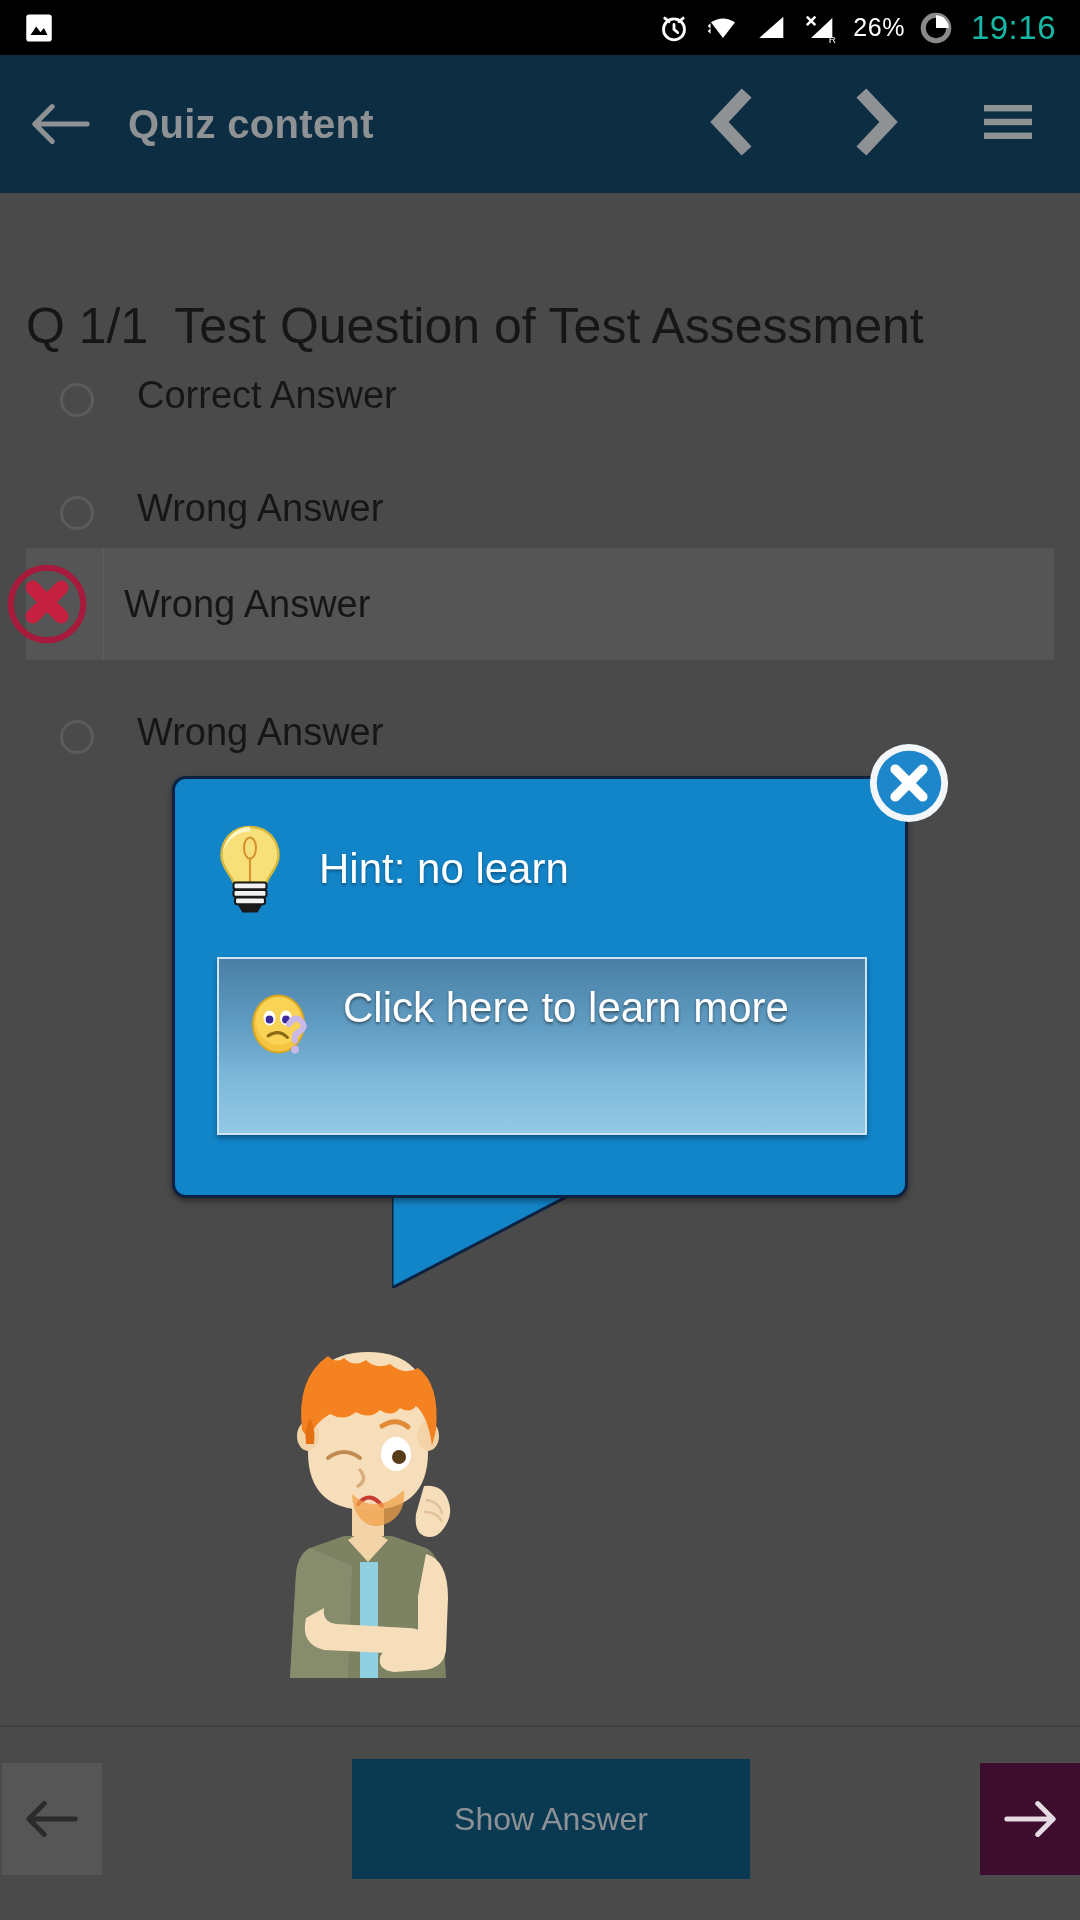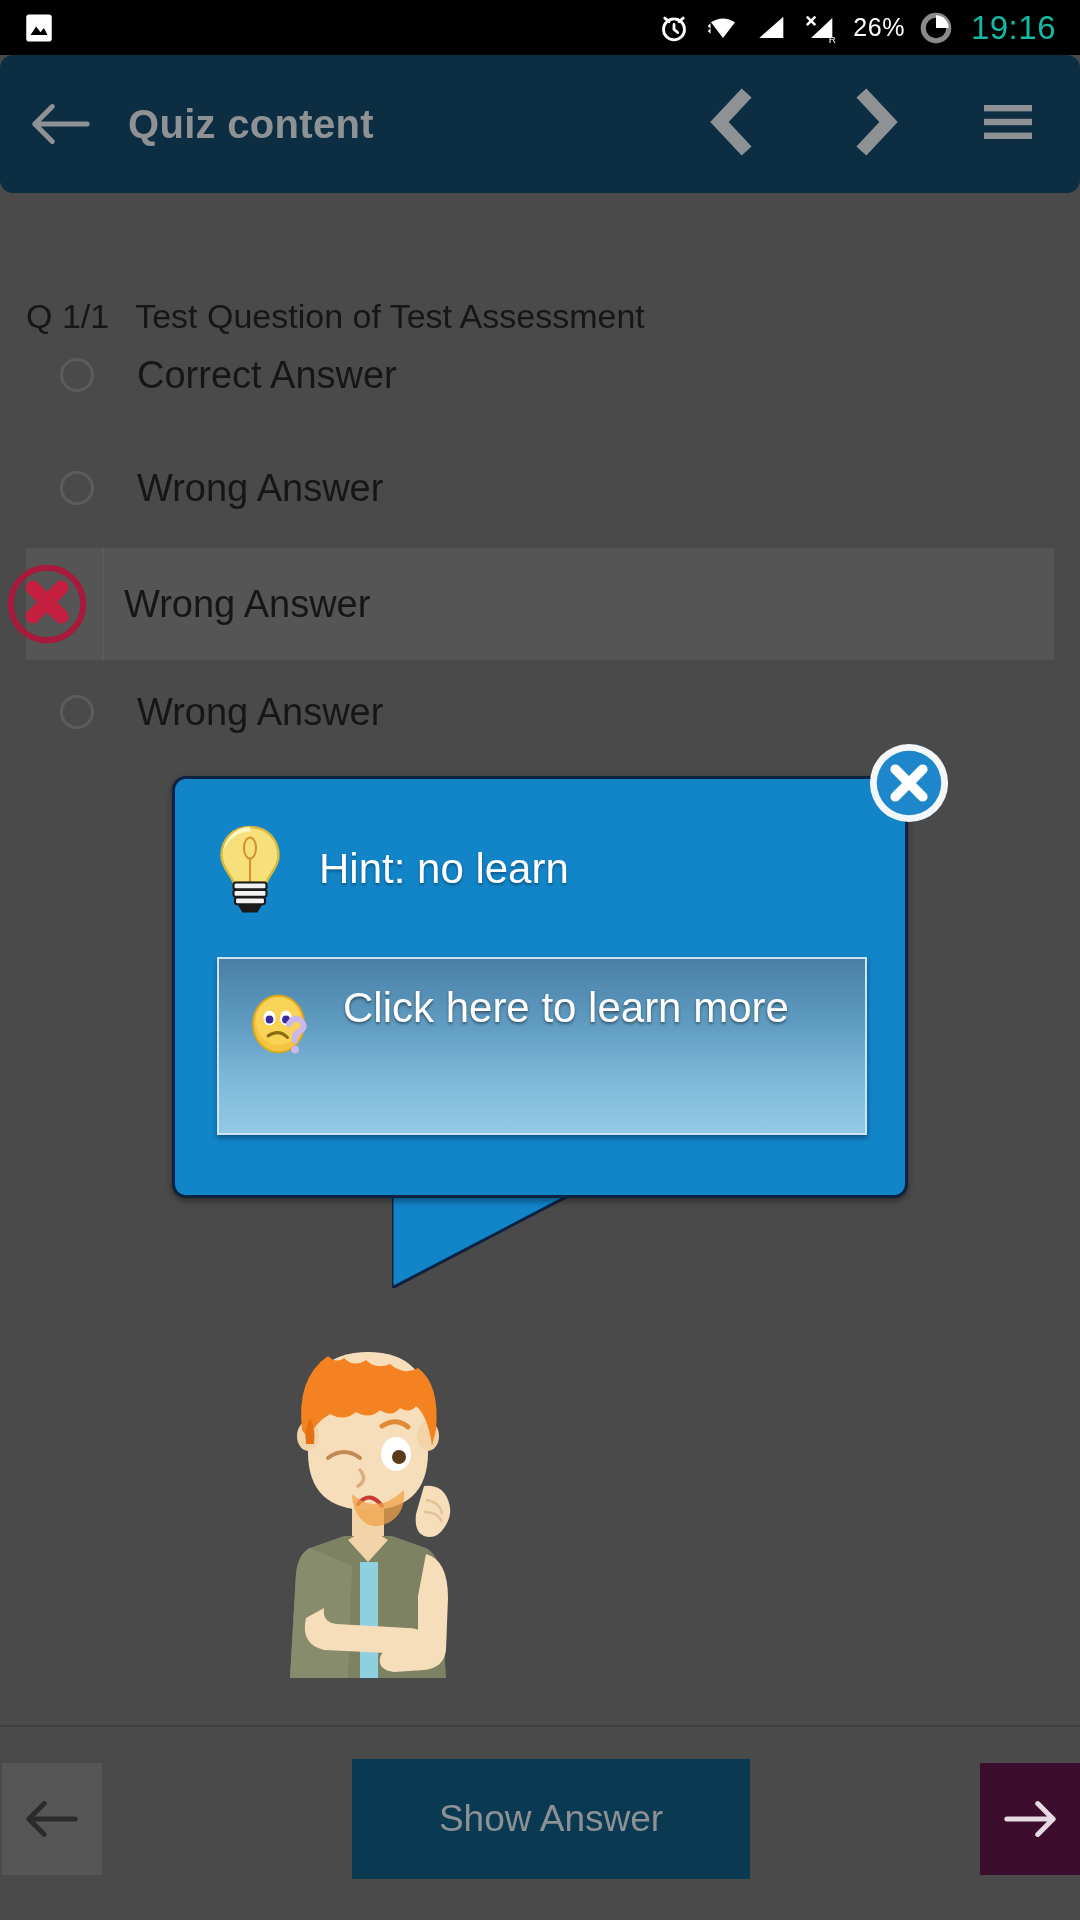--- a/index.html
+++ b/index.html
@@ -19,44 +19,44 @@
   .sb-left{ display:flex; align-items:center; padding-left:22px; }
   .sb-right{ margin-left:auto; display:flex; align-items:center; padding-right:24px; gap:13px;}
   .ic{ display:block; }
   .sb-pct{ color:#fff; font-size:25px; letter-spacing:.5px; font-family:"Liberation Sans",sans-serif;}
   .sb-time{ color:#14b8a6; font-size:33px; letter-spacing:.5px; margin-left:4px;}
 
   
   .appbar{
     position:absolute; left:0; top:55px; width:1080px; height:138px;
     background:#0d2d42;
-    display:flex; align-items:center;border-radius:13px;
+    display:flex; align-items:center;
   }
   .appbar::after{  content:""; }
   .ab-back{ width:120px; display:flex; justify-content:center; align-items:center; }
   .ab-title{
     color:#8e9295; font-size:40px; font-weight:bold; letter-spacing:.3px;
     margin-left:8px;
   }
   .ab-nav{ margin-left:auto; display:flex; align-items:center; gap:80px; padding-right:46px;}
 
   
   .content{
     position:absolute; left:0; top:193px; width:1080px; height:1532px;
     background:#4a4a4a;
   }
   .qline{
     position:absolute; left:26px; top:104px;
-    color:#161616; font-size:34px; white-space:nowrap;
+    color:#161616; font-size:50px; white-space:nowrap;
   }
   .qline .qnum{ margin-right:26px; }
 
   .opt{
     position:absolute; left:0; width:1080px; height:84px;
-    display:flex; align-items:center;
+    display:flex; align-items:flex-end;
   }
   .radio{
     width:34px; height:34px; border:3px solid #5c5c5c; border-radius:50%;
     margin-left:60px; flex:none;
   }
   .opt-label{
     color:#161616; font-size:38px; margin-left:43px; white-space:nowrap;
   }
 
   
@@ -89,21 +89,21 @@
     position:absolute; left:0; top:1727px; width:1080px; height:193px;
     background:#4a4a4a;
   }
   .bb-prev{
     position:absolute; left:2px; top:36px; width:100px; height:112px;
     background:#565656; display:flex; align-items:center; justify-content:center;
   }
   .bb-show{
     position:absolute; left:352px; top:32px; width:398px; height:120px;
     background:#0a3a52; display:flex; align-items:center; justify-content:center;
-    color:#8d9195; font-size:37px;
+    color:#8d9195; font-size:32px;
   }
   .bb-next{
     position:absolute; left:980px; top:36px; width:100px; height:112px;
     background:#3c0d2c; display:flex; align-items:center; justify-content:center;
   }
 
   
   .popup{
     position:absolute; left:172px; top:776px; width:736px; height:422px;
     background:#1284c8; border:3px solid #0c2240; border-radius:14px;

